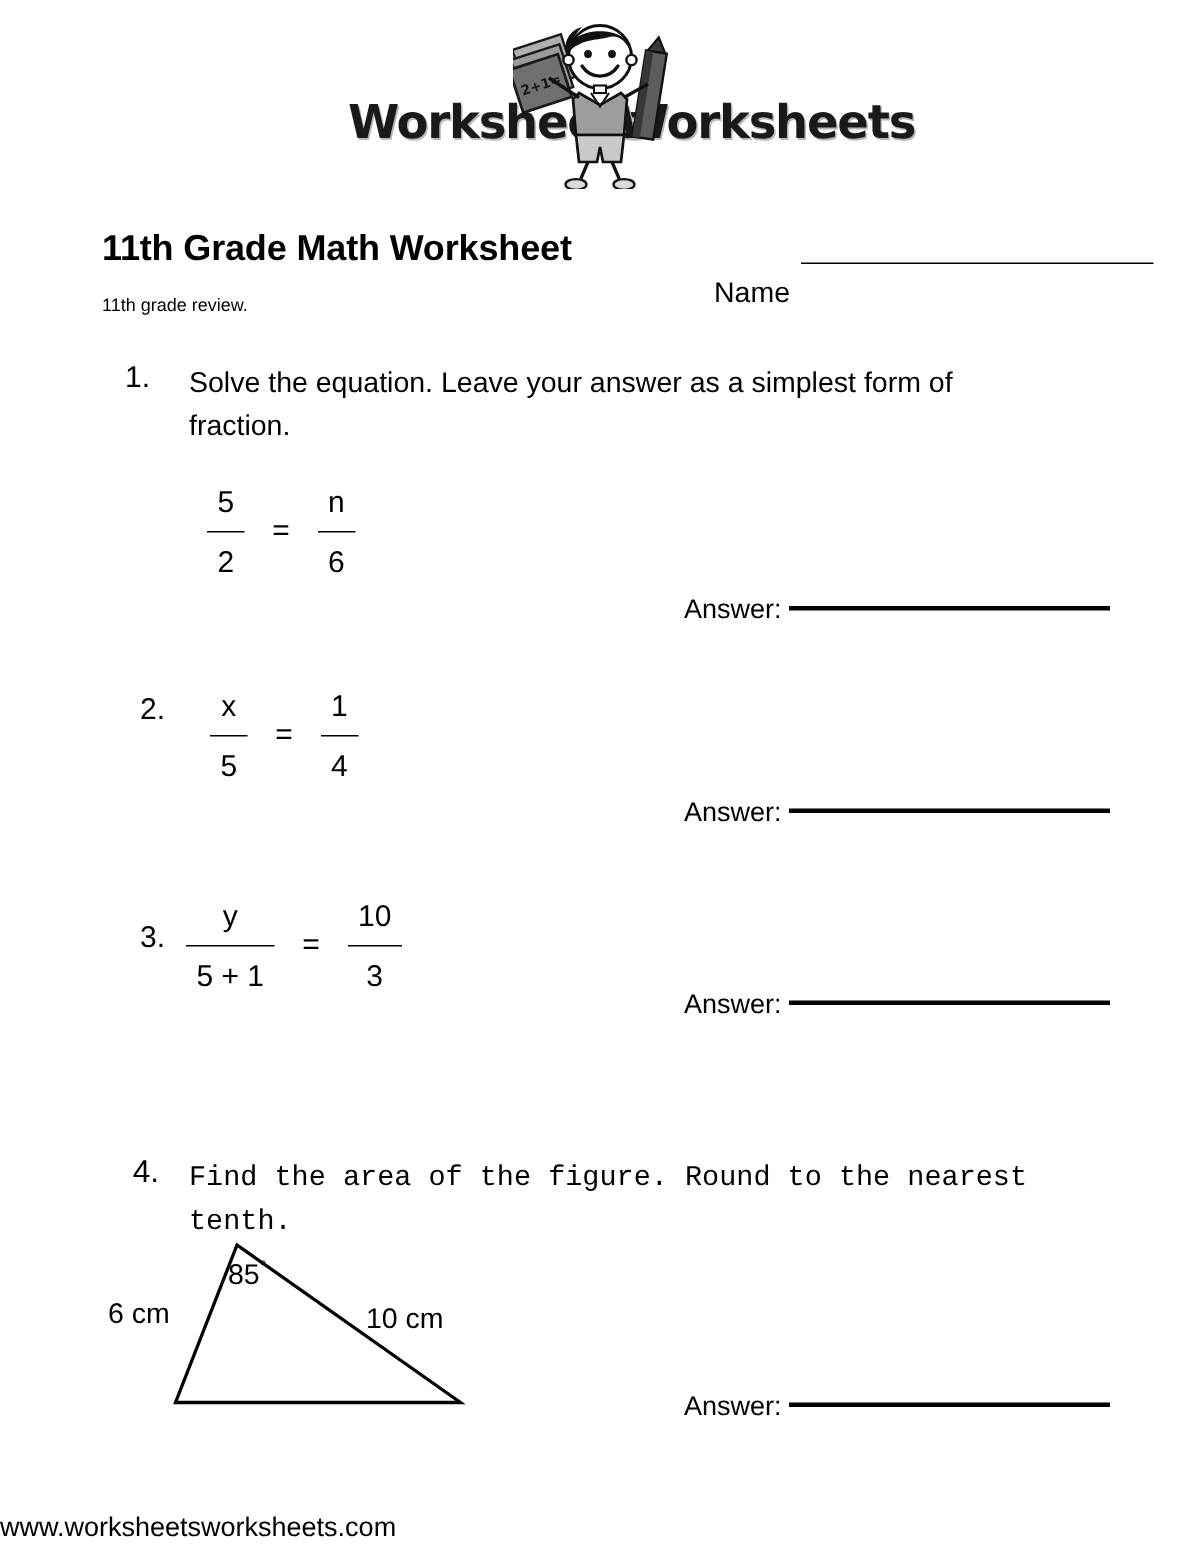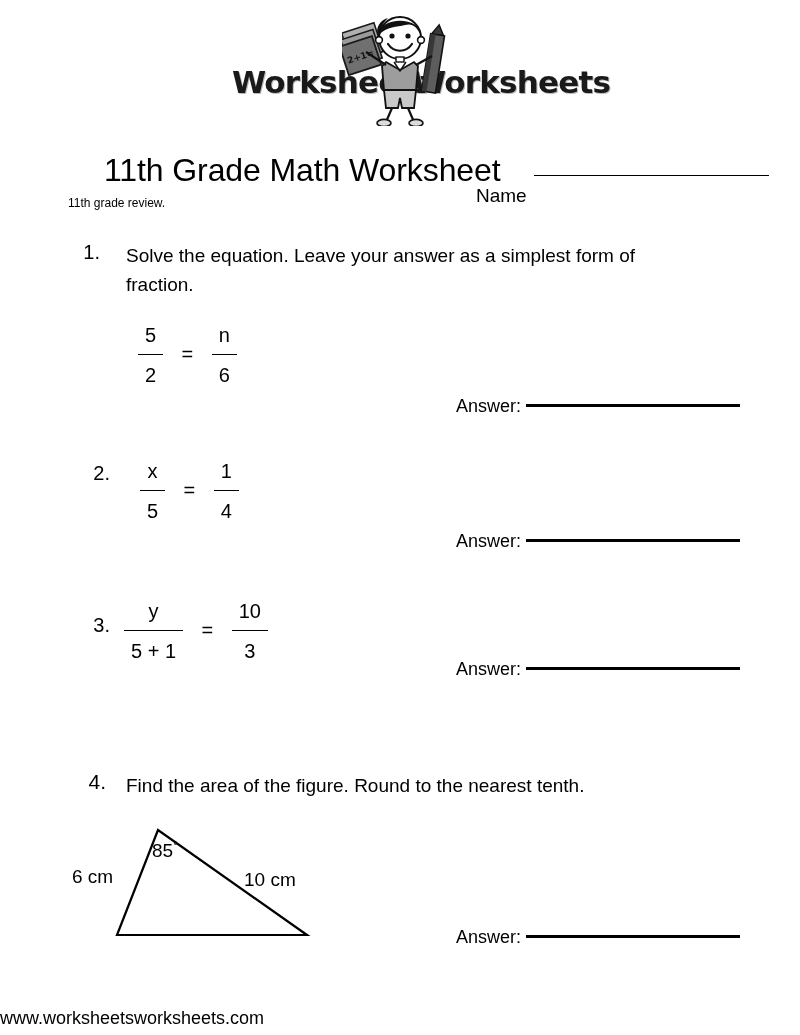--- a/index.html
+++ b/index.html
@@ -44,25 +44,24 @@
   .logo-art {
     position: absolute;
     left: 112px; top: 0;
     width: 116px; height: 118px;
   }
 
   
   .title {
     position: absolute;
     left: 68px; top: 152px;
-    font-size: 32px;
-    font-weight: normal;
+    font-size: 24px;
+    font-weight: bold;
     letter-spacing: -0.1px;
     white-space: nowrap;
-    margin-left: 36px;
   }
   .subtitle {
     position: absolute;
     left: 68px; top: 196px;
     font-size: 12px;
     white-space: nowrap;
   }
   .name-row {
     position: absolute;
     left: 476px; top: 152px;
@@ -286,21 +285,21 @@
     <span class="den">3</span>
   </span>
 </div>
 
 <div class="answer-row" style="left:456px; top:656px; width:300px;">
   <span class="answer-label">Answer:</span>
   <span class="answer-rule"></span>
 </div>
 
 <div class="q-num" style="left:84px; top:770px; width:22px; font-size:21px;">4.</div>
-<div class="q-text" style="left:126px; top:771px; width:600px;">Find the area of the figure. Round to the nearest tenth.</div>
+<div class="q-text" style="left:126px; top:771px; width:600px;font-family:Liberation Mono, monospace;">Find the area of the figure. Round to the nearest tenth.</div>
 
 <div class="figure">
   <svg width="270" height="130" viewBox="0 0 270 130">
     <polygon points="100,12 59,117 249,117" fill="none" stroke="#000000" stroke-width="2.2" stroke-linejoin="miter"></polygon>
   </svg>
   <span class="fig-label side-left">6 cm</span>
   <span class="fig-label side-right">10 cm</span>
   <span class="fig-label angle">
     <span>85</span><span class="deg">°</span>
   </span>

